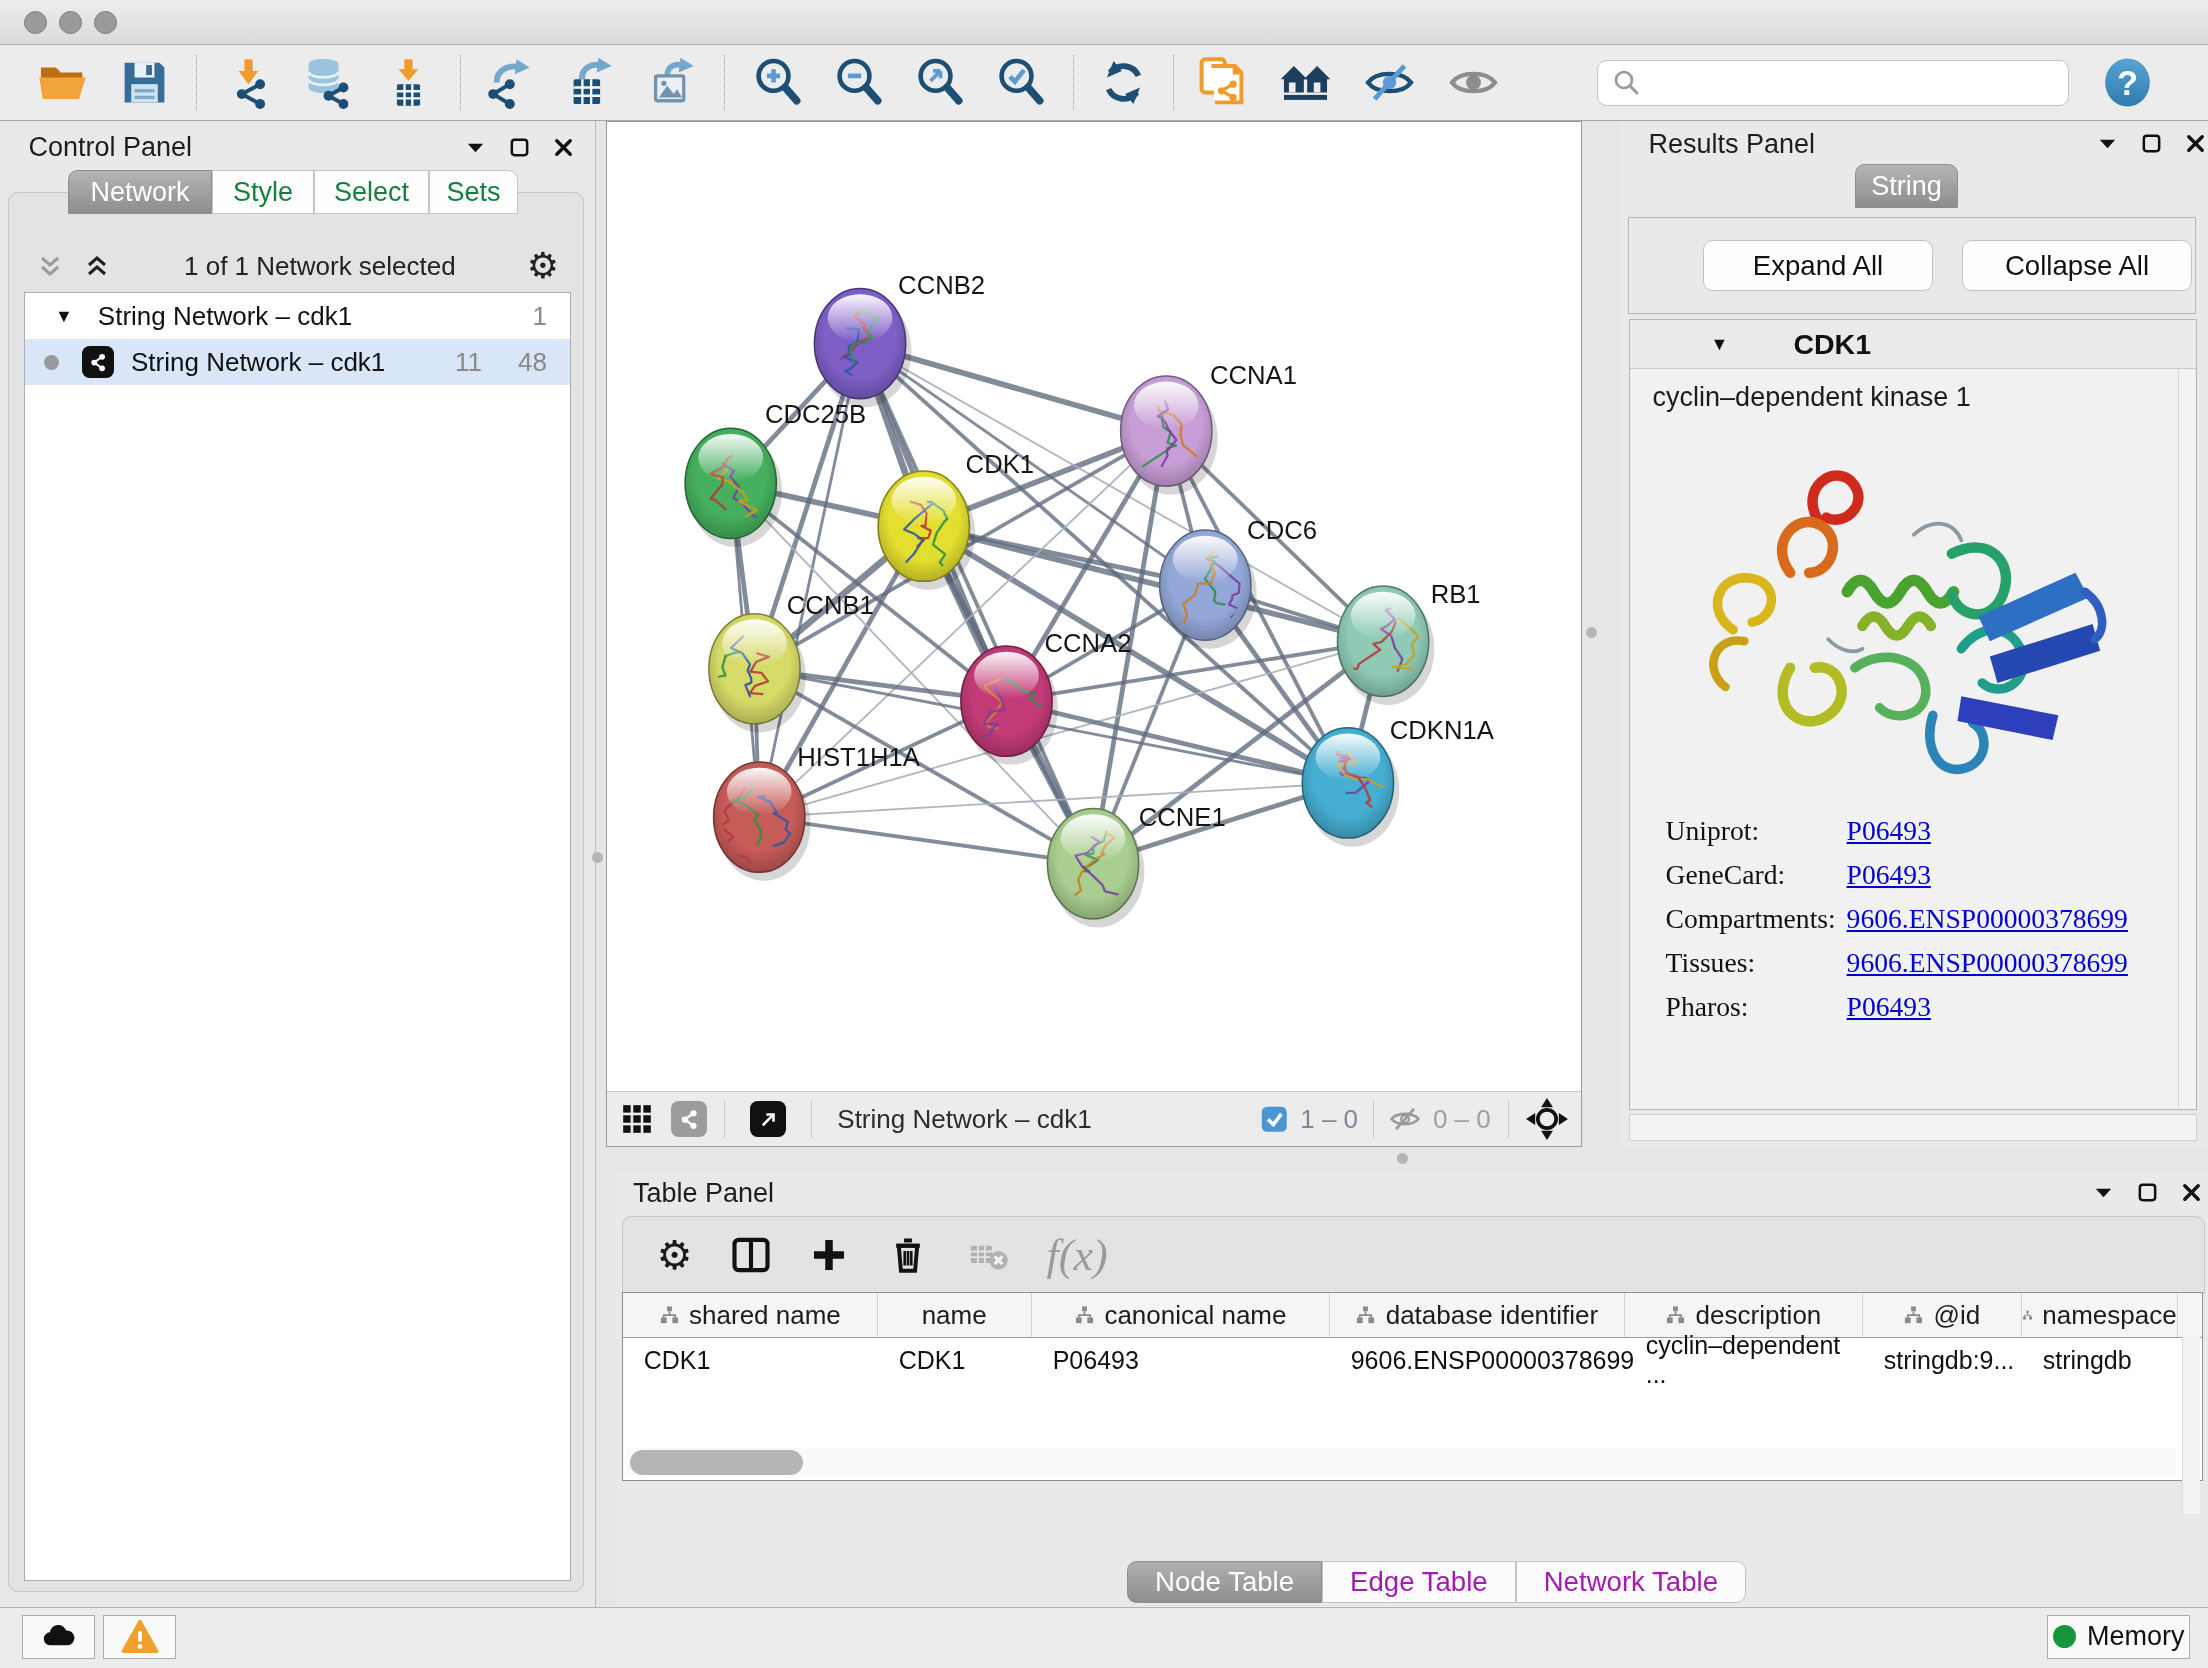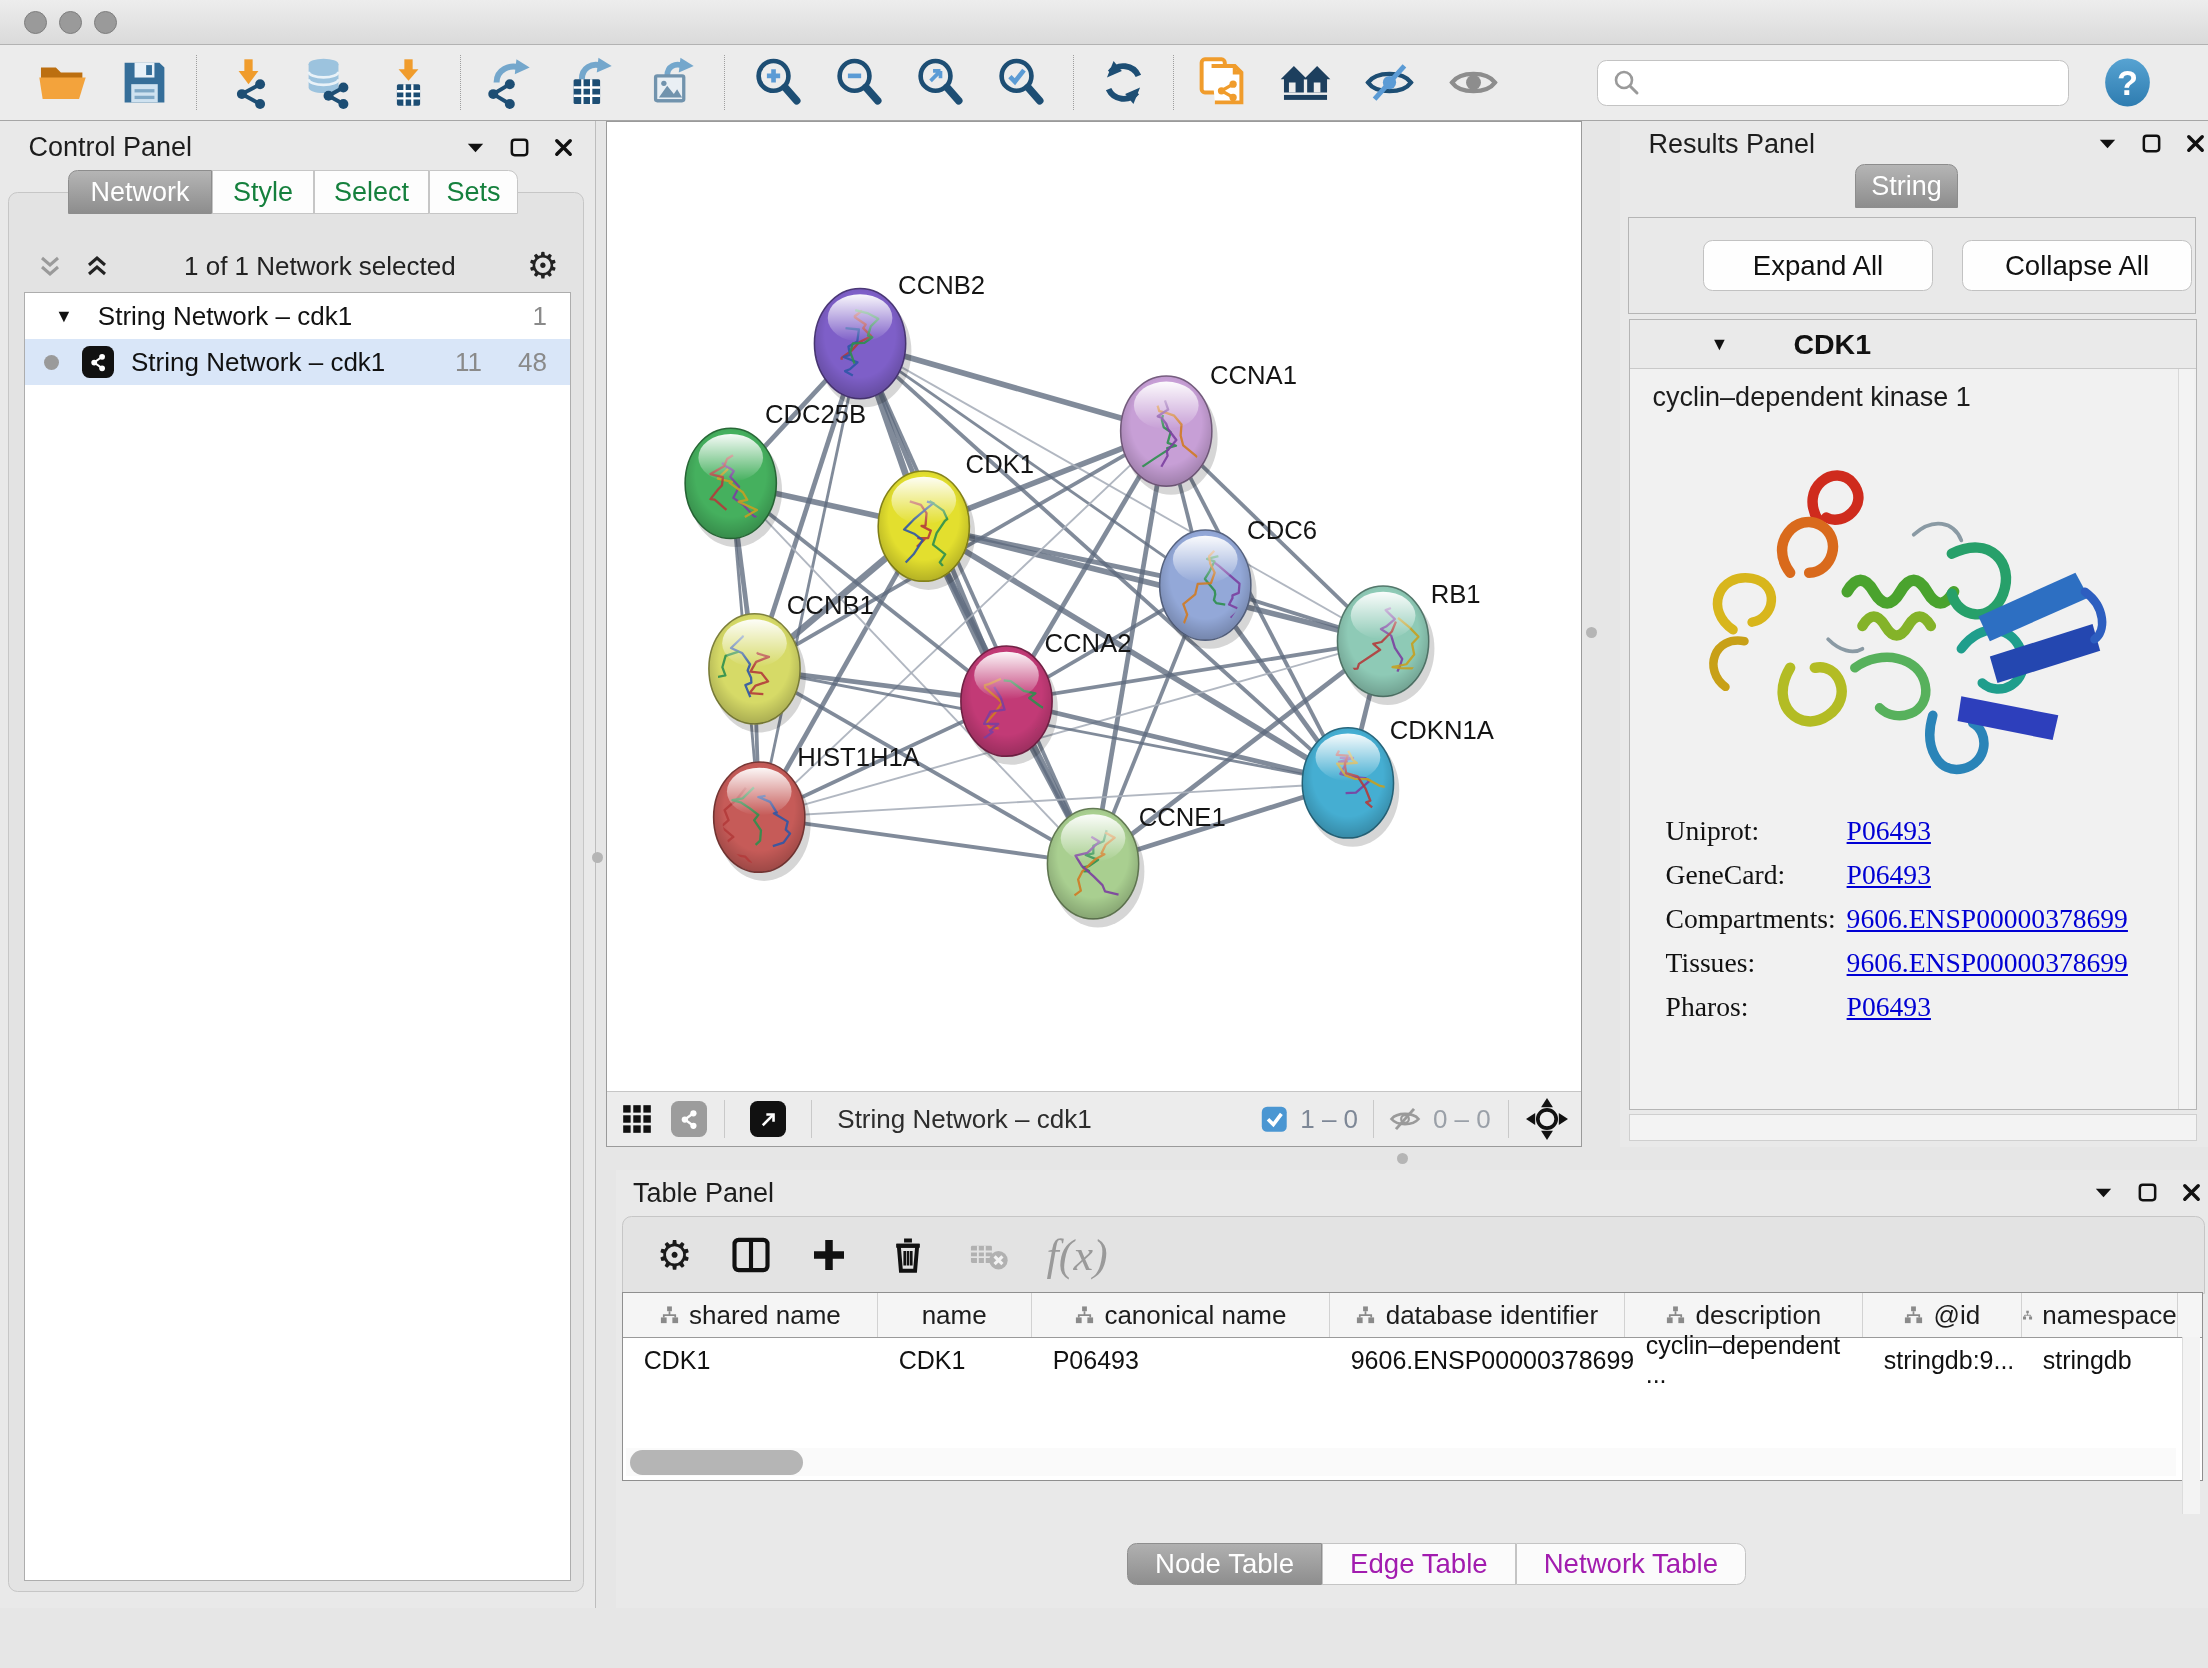--- a/index.html
+++ b/index.html
@@ -799,21 +799,39 @@
           <div class="td" style="width: 238px;">cyclin–dependent ...</div>
           <div class="td" style="width: 159px;">stringdb:9...</div>
           <div class="td" style="width: 156px;">stringdb</div>
         </div>
       <div class="abs" style="left:3.8px;bottom:3.8px;width:1550px;height:28.5px;background:#fafafa;">
         <div style="position:absolute;left:3.8px;top:1.9px;width:173px;height:25px;border-radius:12.4px;background:#b5b5b5;"></div>
       </div>
       <div class="abs" style="right:1.9px;top:44px;width:17px;height:177px;background:#f3f3f3;border-left:1px solid #dcdcdc;"></div>
     </div>
 
-    <div class="abs tabrow" style="left:511px;top:373px;">
+    <div class="abs tabrow" style="left:511px;top:391px;">
       <div class="btab sel" style="border-radius:9.5px 0 0 9.5px">Node Table</div>
       <div class="btab">Edge Table</div>
       <div class="btab" style="border-radius:0 9.5px 9.5px 0">Network Table</div>
     </div>
   </div>
 
+  <div class="abs statusbar">
+    <div class="sbtn" style="left:22px;width:73px;">
+      <svg width="38" height="38" viewBox="0 0 32 32">
+        <path d="M9 23a5.5 5.5 0 0 1-.6-11A7 7 0 0 1 22 10.6 5 5 0 0 1 23.5 23z" fill="#111"></path>
+      </svg>
+    </div>
+    <div class="sbtn" style="left:103px;width:73px;">
+      <svg width="38" height="38" viewBox="0 0 32 32">
+        <polygon points="16,3 30,28 2,28" fill="#efa02f" stroke="#efa02f" stroke-width="3" stroke-linejoin="round"></polygon>
+        <rect x="14.4" y="11" width="3.2" height="9" rx="1.4" fill="#fff"></rect>
+        <circle cx="16" cy="24" r="2" fill="#fff"></circle>
+      </svg>
+    </div>
+    <div class="sbtn" style="left:2047px;width:143px;gap:11.4px;">
+      <span style="width:23px;height:23px;border-radius:50%;background:#17953c;display:inline-block;"></span>
+      <span style="font-size:27px;color:#111;">Memory</span>
+    </div>
+  </div>
 </div>
 
 
 </body></html>

